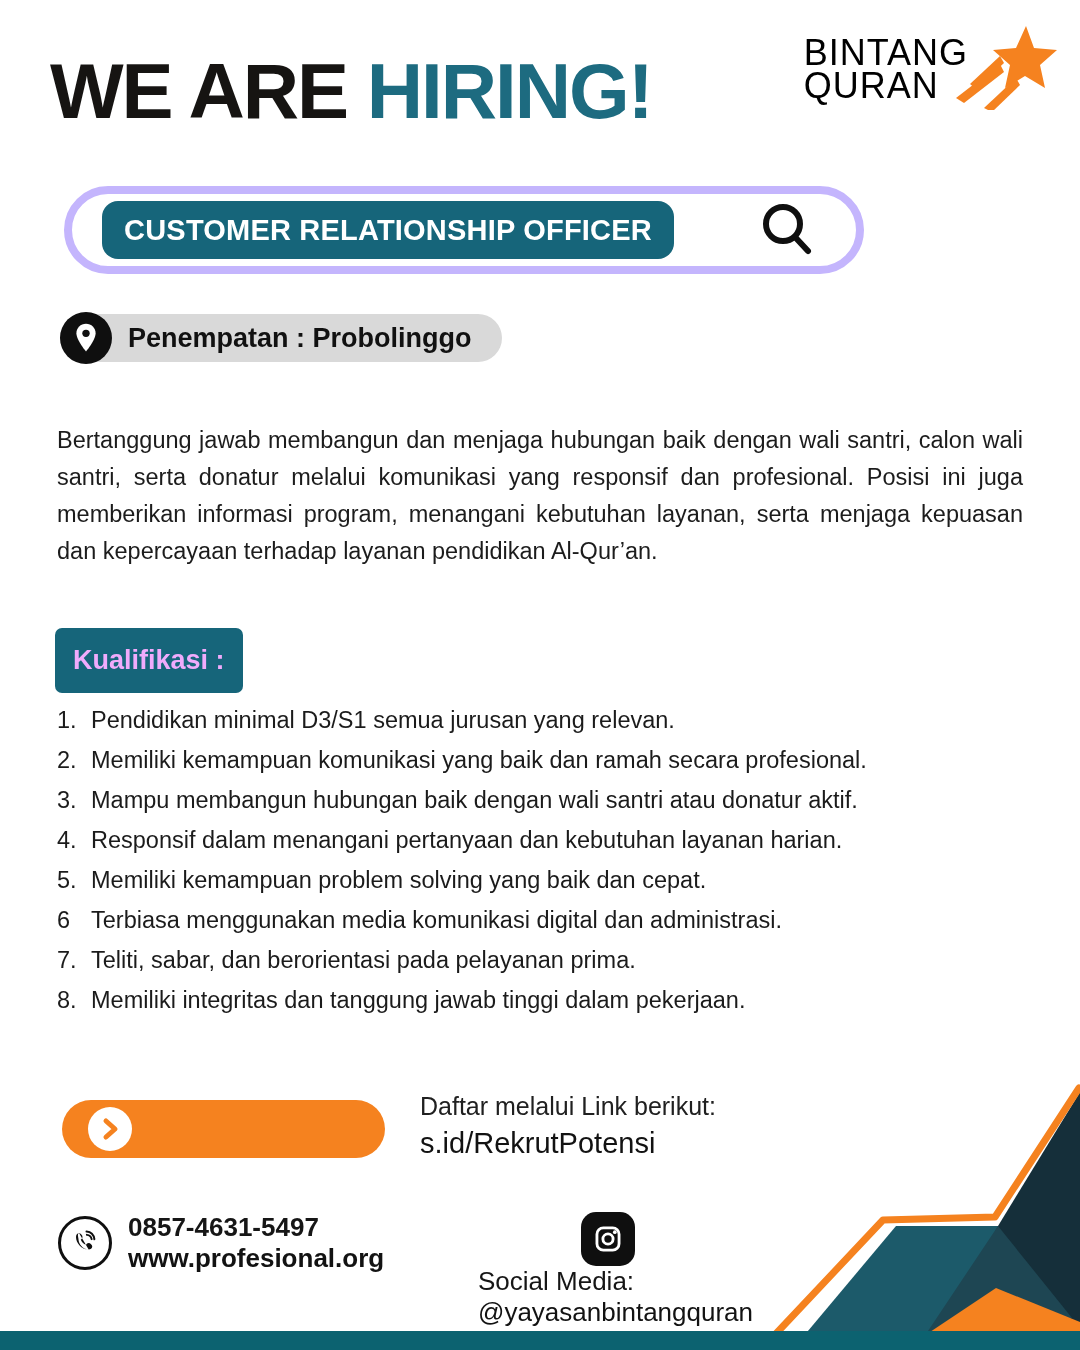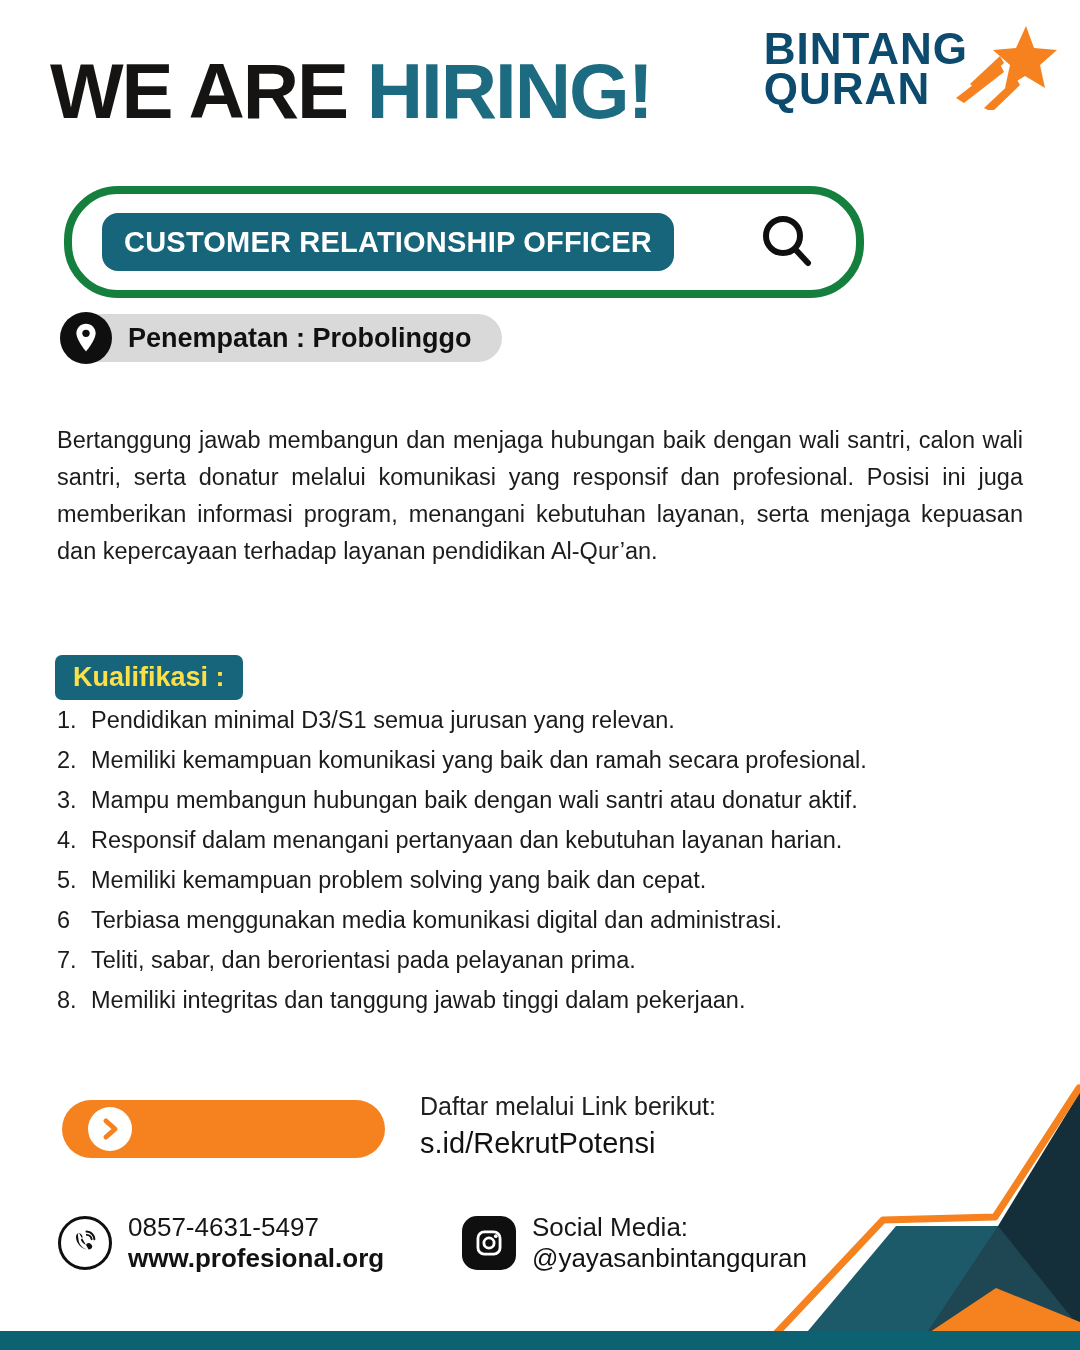--- a/index.html
+++ b/index.html
@@ -6,68 +6,68 @@
   .poster{
     position:relative;width:1080px;height:1350px;background:#ffffff;
     font-family:"Liberation Sans",sans-serif;overflow:hidden;margin:0 auto;
   }
   
   .title{position:absolute;left:50px;top:52px;font-size:78px;font-weight:900;
     letter-spacing:-2px;white-space:nowrap;line-height:1;}
   .title .t-black{color:#161412;}
   .title .t-accent{color:#1D6B80;}
   .logo{position:absolute;right:22px;top:28px;display:flex;align-items:center;}
-  .logo-text{color:#0c4a6e;font-weight:700;font-size:44px;line-height:.92;
+  .logo-text{color:#000000;font-weight:400;font-size:36px;line-height:.92;
     letter-spacing:1px;text-align:left;}
   .logo-star{margin-left:-14px;margin-top:-4px;}
   
-  .search-bar{position:absolute;left:64px;top:186px;width:800px;height:112px;
-    border:8px solid #15803d;border-radius:54px;background:#fff;display:flex;
+  .search-bar{position:absolute;left:64px;top:186px;width:800px;height:88px;
+    border:8px solid #c4b5fd;border-radius:54px;background:#fff;display:flex;
     align-items:center;box-sizing:border-box;}
   .job-btn{margin-left:30px;height:58px;min-width:572px;background:#16657A;
     border:none;border-radius:16px;color:#fff;font-family:inherit;
     font-weight:800;font-size:29px;letter-spacing:.2px;white-space:nowrap;
     display:flex;align-items:center;justify-content:center;padding:0 20px;box-sizing:border-box;}
   .search-icon{margin-left:auto;margin-right:38px;display:flex;}
   
   .loc-pill{position:absolute;left:60px;top:314px;height:48px;background:#D9D9D9;
     border-radius:26px;display:flex;align-items:center;padding-right:30px;}
   .pin-circle{width:52px;height:52px;border-radius:50%;background:#0f0f0f;
     display:flex;align-items:center;justify-content:center;flex:0 0 auto;}
   .loc-label{margin-left:16px;font-size:27px;font-weight:800;color:#111;white-space:nowrap;}
   
   .desc{position:absolute;left:57px;top:398px;width:966px;font-size:23.5px;
     line-height:37px;text-align:justify;color:#1c1c1c;}
   
-  .qual-badge{position:absolute;left:55px;top:655px;background:#16657A;color:#fde047;
-    font-size:27px;font-weight:800;padding:7px 18px;border-radius:7px;}
+  .qual-badge{position:absolute;left:55px;top:628px;background:#16657A;color:#f0abfc;
+    font-size:27px;font-weight:800;padding:17px 18px;border-radius:7px;}
   .qual-list{position:absolute;left:57px;top:700px;width:985px;}
   .qual-row{display:flex;font-size:23.5px;color:#1b1b1b;line-height:40px;}
   .qual-marker{width:34px;flex:0 0 auto;}
   
   .cta-btn{position:absolute;left:62px;top:1100px;width:323px;height:58px;
     background:#F5821F;border:none;border-radius:30px;display:flex;align-items:center;
     justify-content:space-between;padding:0 8px 0 26px;box-sizing:border-box;
     font-family:inherit;cursor:pointer;}
   .cta-label{color:#fff;font-size:27px;font-weight:800;letter-spacing:.4px;white-space:nowrap;}
   .cta-arrow{width:44px;height:44px;border-radius:50%;background:#fff;display:flex;
     align-items:center;justify-content:center;}
   .cta-text{position:absolute;left:420px;top:1092px;}
   .cta-intro{font-size:25px;color:#202020;}
   .cta-link{font-size:29px;font-weight:400;color:#121212;margin-top:6px;}
   
   .contact{position:absolute;display:flex;align-items:center;z-index:4;}
   .contact.phone{left:58px;top:1212px;}
-  .contact.social{left:462px;top:1212px;}
+  .contact.social{left:462px;top:1212px;flex-direction:column;}
   .phone-circle{width:54px;height:54px;border:3.5px solid #0f0f0f;border-radius:50%;
     display:flex;align-items:center;justify-content:center;box-sizing:border-box;flex:0 0 auto;}
   .ig-square{width:54px;height:54px;background:#0f0f0f;border-radius:15px;
     display:flex;align-items:center;justify-content:center;flex:0 0 auto;}
   .contact-col{margin-left:16px;line-height:1.2;}
-  .c-line1{font-size:26px;color:#161616;font-weight:400;}
+  .c-line1{font-size:26px;color:#161616;font-weight:700;}
   .c-line2{font-size:26px;color:#121212;font-weight:700;}
   .c-line1.reg,.c-line2.reg{font-weight:500;}
   
   .decor{position:absolute;right:0;bottom:0;width:380px;height:300px;z-index:1;}
   .bottom-strip{position:absolute;left:0;bottom:0;width:100%;height:19px;
     background:#0C6270;z-index:3;}
 </style>
 </head>
 <body>
 

